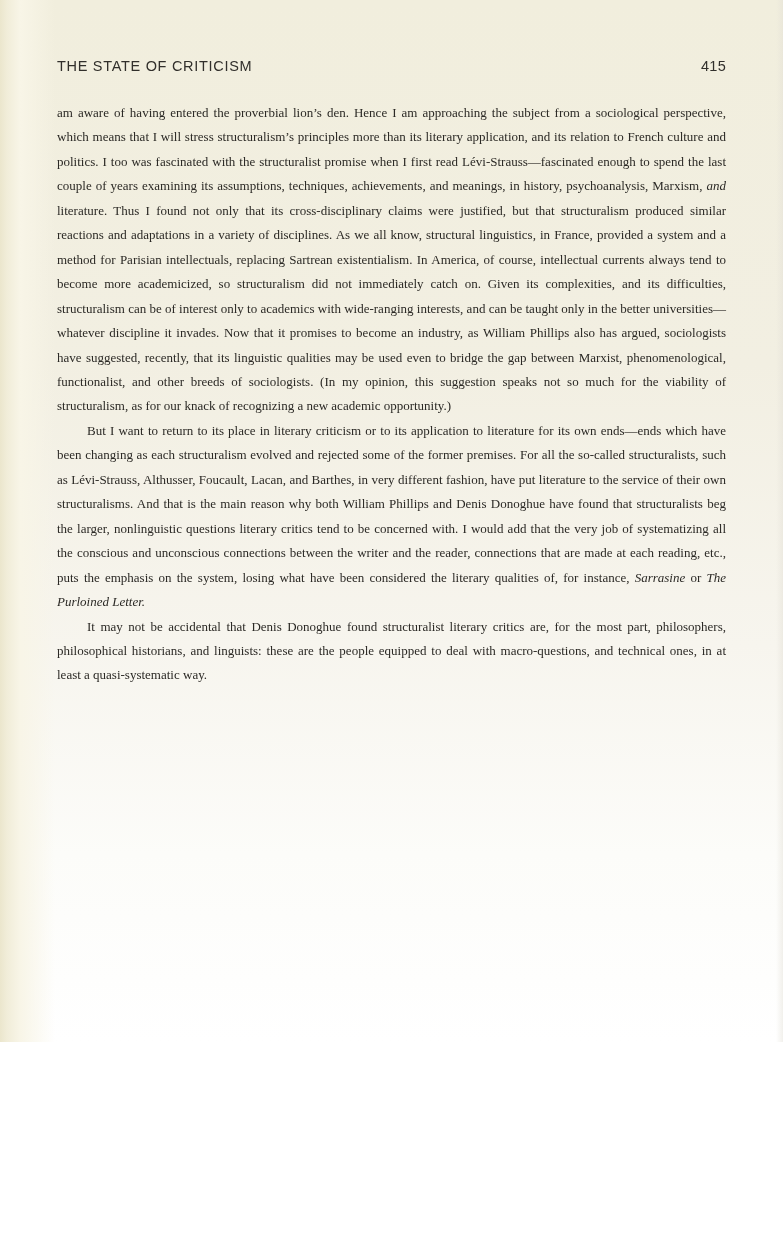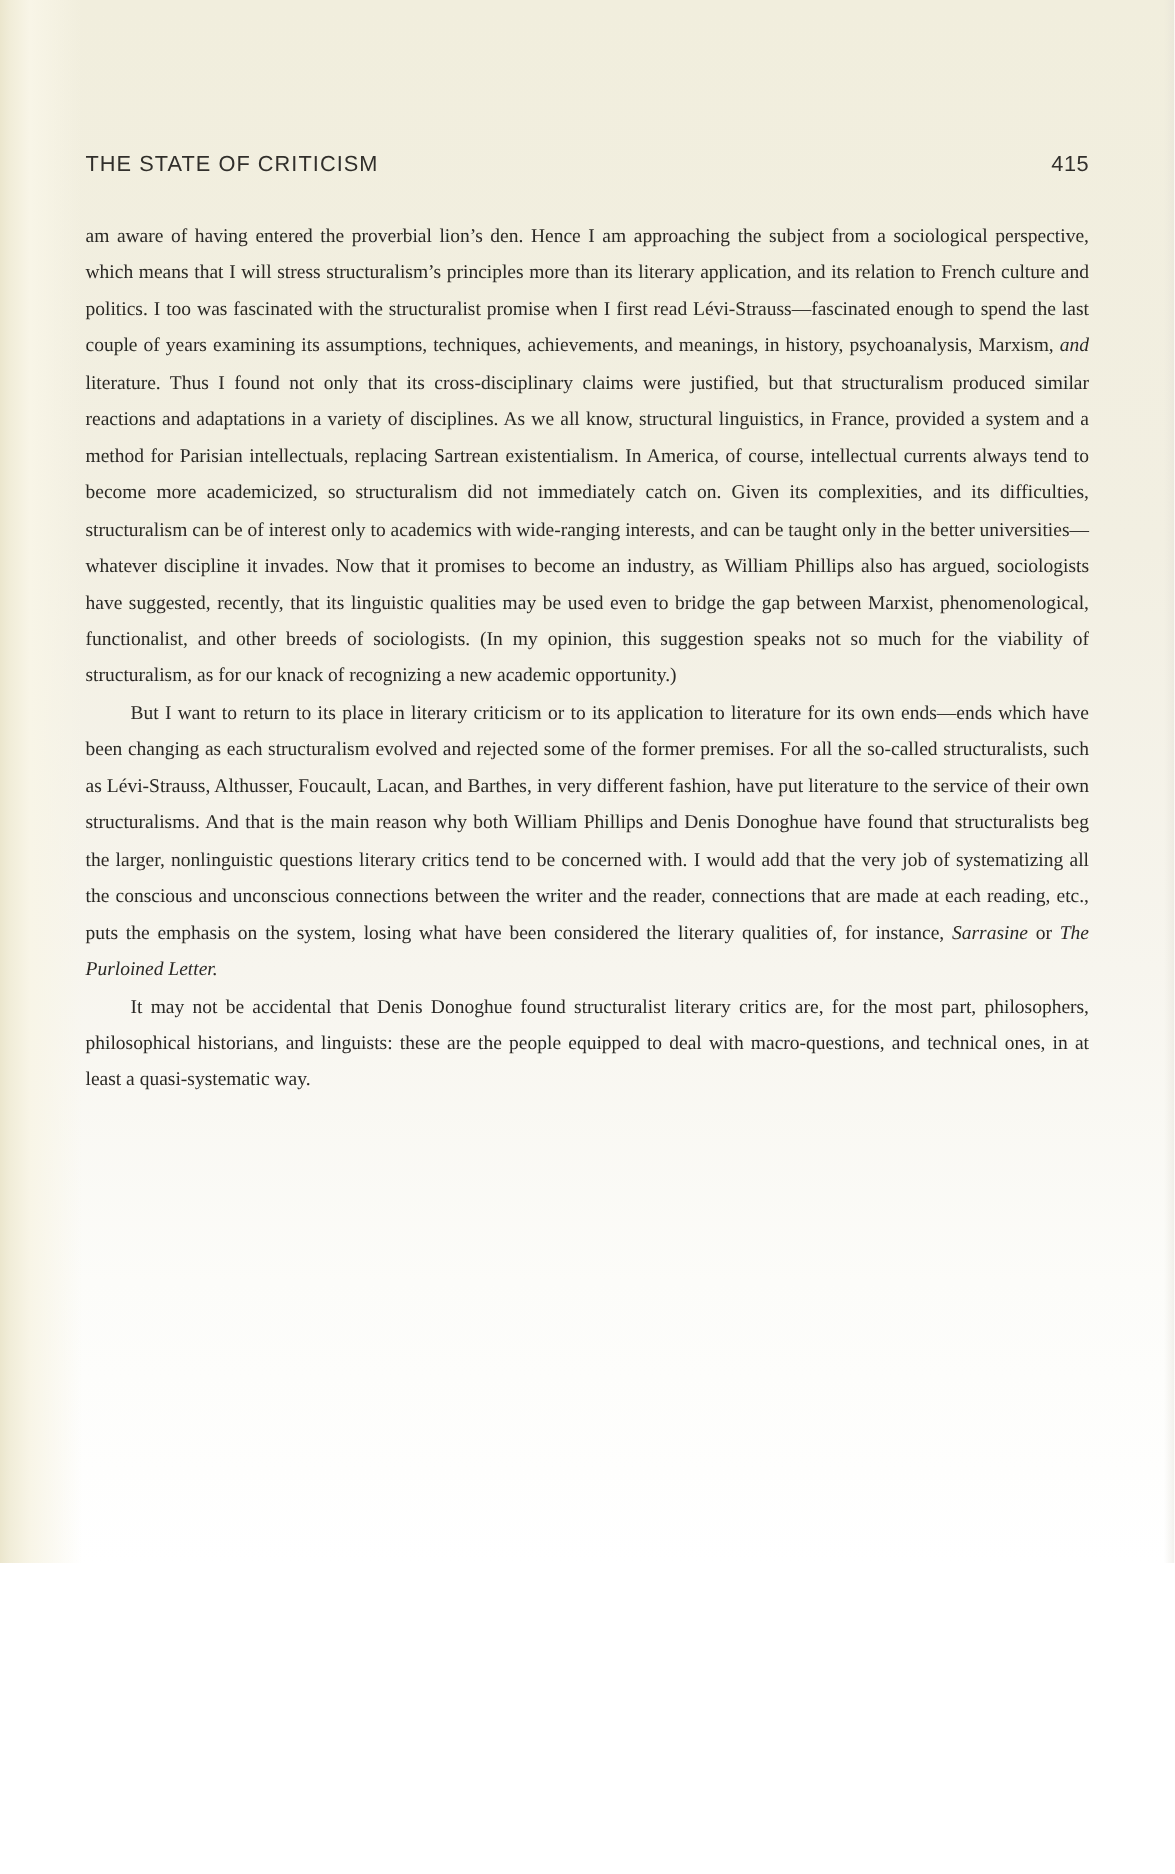--- a/index.html
+++ b/index.html
@@ -30,21 +30,20 @@
     font-size: 14.5px;
     font-weight: 400;
     color: #312f2b;
     margin-bottom: 27px;
   }
   .running-title {
     letter-spacing: 0.7px;
   }
   .page-number {
     letter-spacing: 0.3px;
-    margin-top: 44px;
   }
   .body-text {
     font-size: 13px;
     line-height: 24.45px;
     text-align: justify;
     text-justify: inter-word;
     hyphens: none;
   }
   .para {
     margin: 0;

